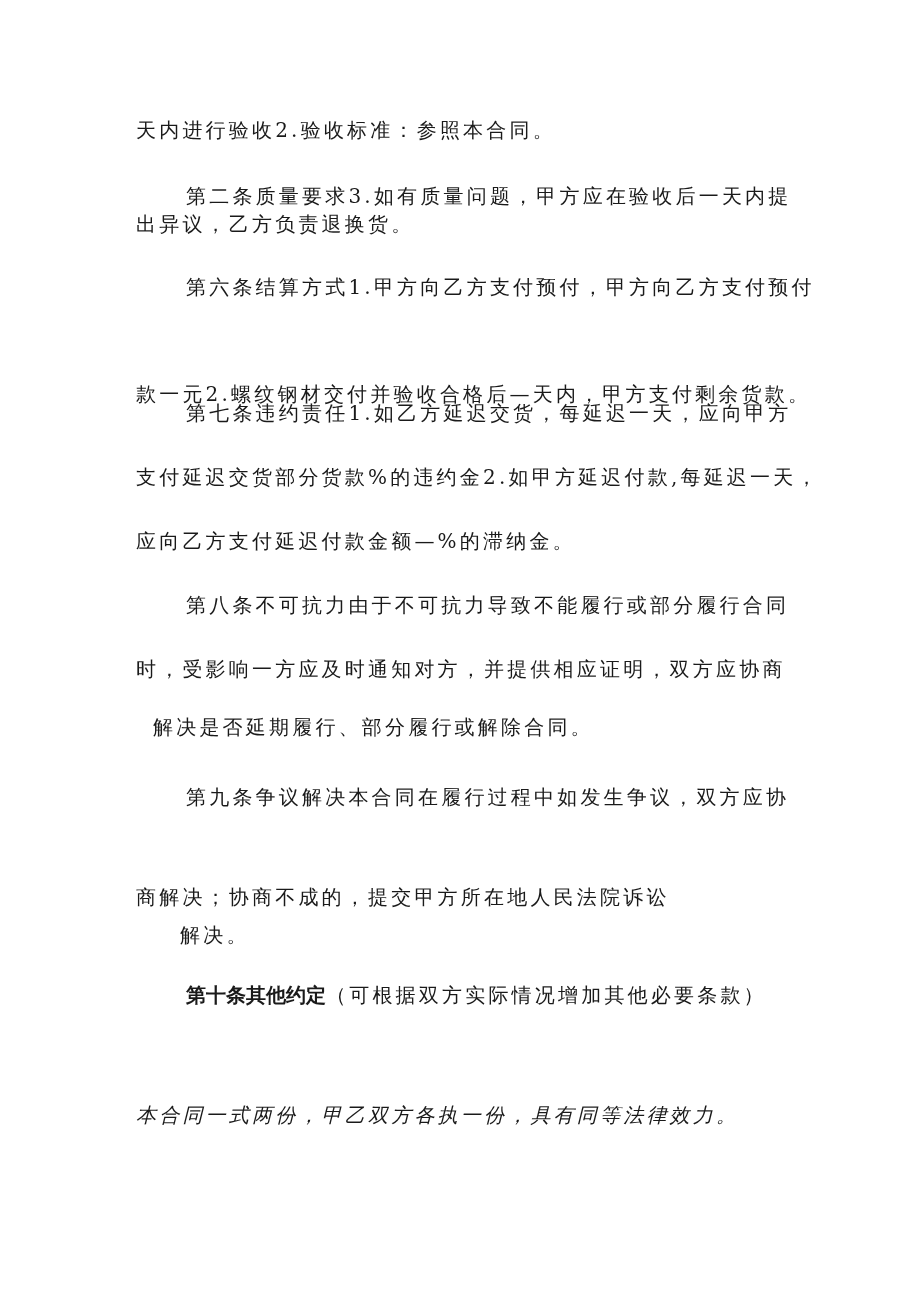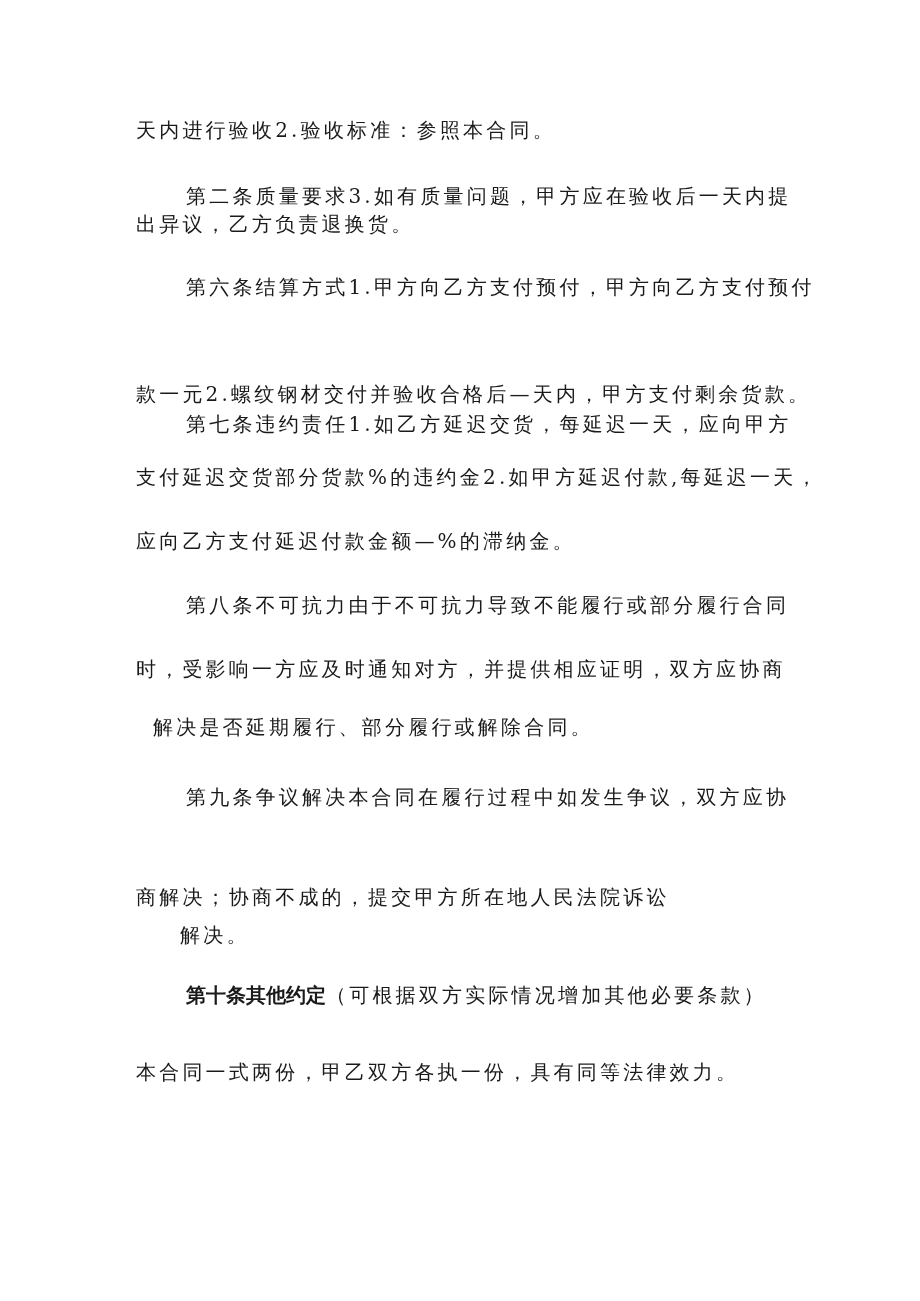--- a/index.html
+++ b/index.html
@@ -16,29 +16,29 @@
 
 <div>
   <div class="line" style="top:118px;">天内进行验收2.验收标准：参照本合同。</div>
 
   <div class="line indent" style="top:184px;">第二条质量要求3.如有质量问题，甲方应在验收后一天内提</div>
   <div class="line" style="top:212px;">出异议，乙方负责退换货。</div>
 
   <div class="line indent" style="top:275px;">第六条结算方式1.甲方向乙方支付预付，甲方向乙方支付预付</div>
   <div class="line" style="top:338px;margin-top:44px;">款一元2.螺纹钢材交付并验收合格后—天内，甲方支付剩余货款。</div>
 
-  <div class="line indent" style="top:412px;">第七条违约责任1.如乙方延迟交货，每延迟一天，应向甲方</div>
+  <div class="line indent" style="top:401px;">第七条违约责任1.如乙方延迟交货，每延迟一天，应向甲方</div>
   <div class="line" style="top:465px;">支付延迟交货部分货款%的违约金2.如甲方延迟付款,每延迟一天，</div>
   <div class="line" style="top:529px;">应向乙方支付延迟付款金额—%的滞纳金。</div>
 
   <div class="line indent" style="top:593px;">第八条不可抗力由于不可抗力导致不能履行或部分履行合同</div>
   <div class="line" style="top:657px;">时，受影响一方应及时通知对方，并提供相应证明，双方应协商</div>
   <div class="line" style="top:715px;margin-left:17px;">解决是否延期履行、部分履行或解除合同。</div>
 
   <div class="line indent" style="top:785px;">第九条争议解决本合同在履行过程中如发生争议，双方应协</div>
   <div class="line" style="top:849px;margin-top:36px;">商解决；协商不成的，提交甲方所在地人民法院诉讼</div>
   <div class="line" style="top:923px;margin-left:44px;">解决。</div>
 
   <div class="line indent" style="top:983px;">
     <span class="bold">第十条其他约定</span><span class="rest">（可根据双方实际情况增加其他必要条款）</span>
   </div>
-  <div class="line" style="top:1060px;">本合同一式两份，甲乙双方各执一份，具有同等法律效力。</div>
+  <div class="line" style="top:1103px;font-style:italic;">本合同一式两份，甲乙双方各执一份，具有同等法律效力。</div>
 </div>
 
 </body></html>

